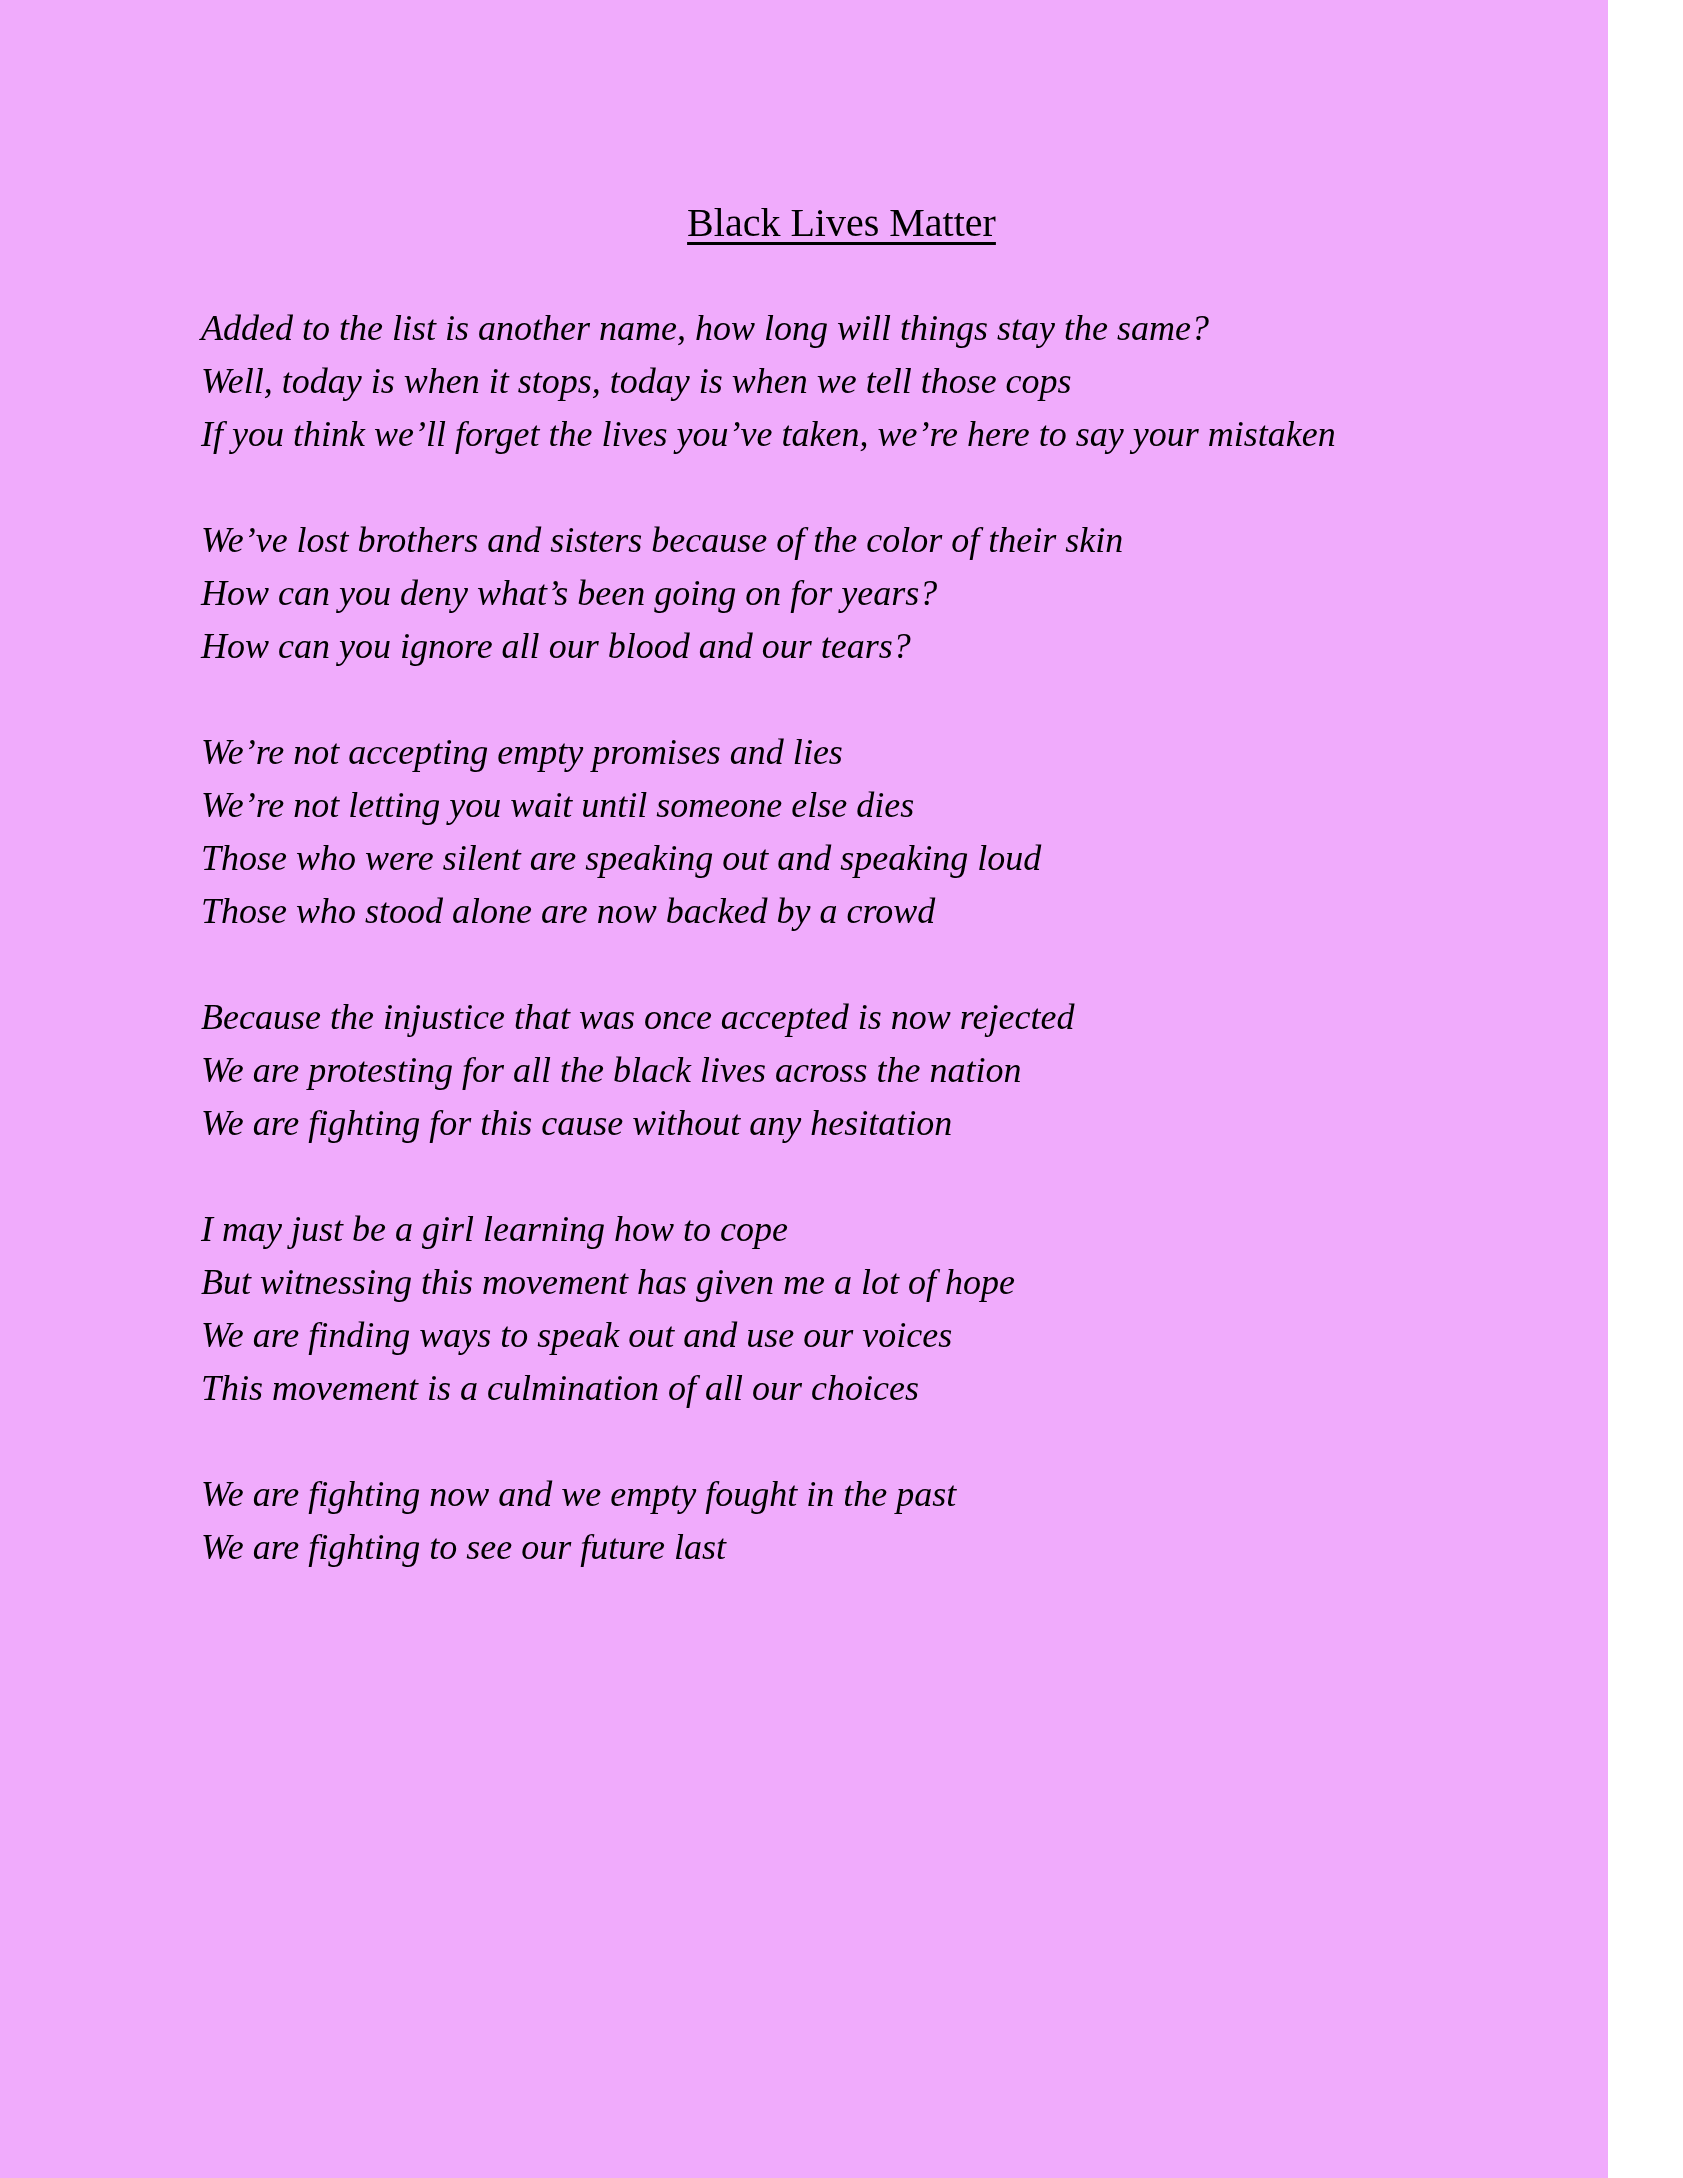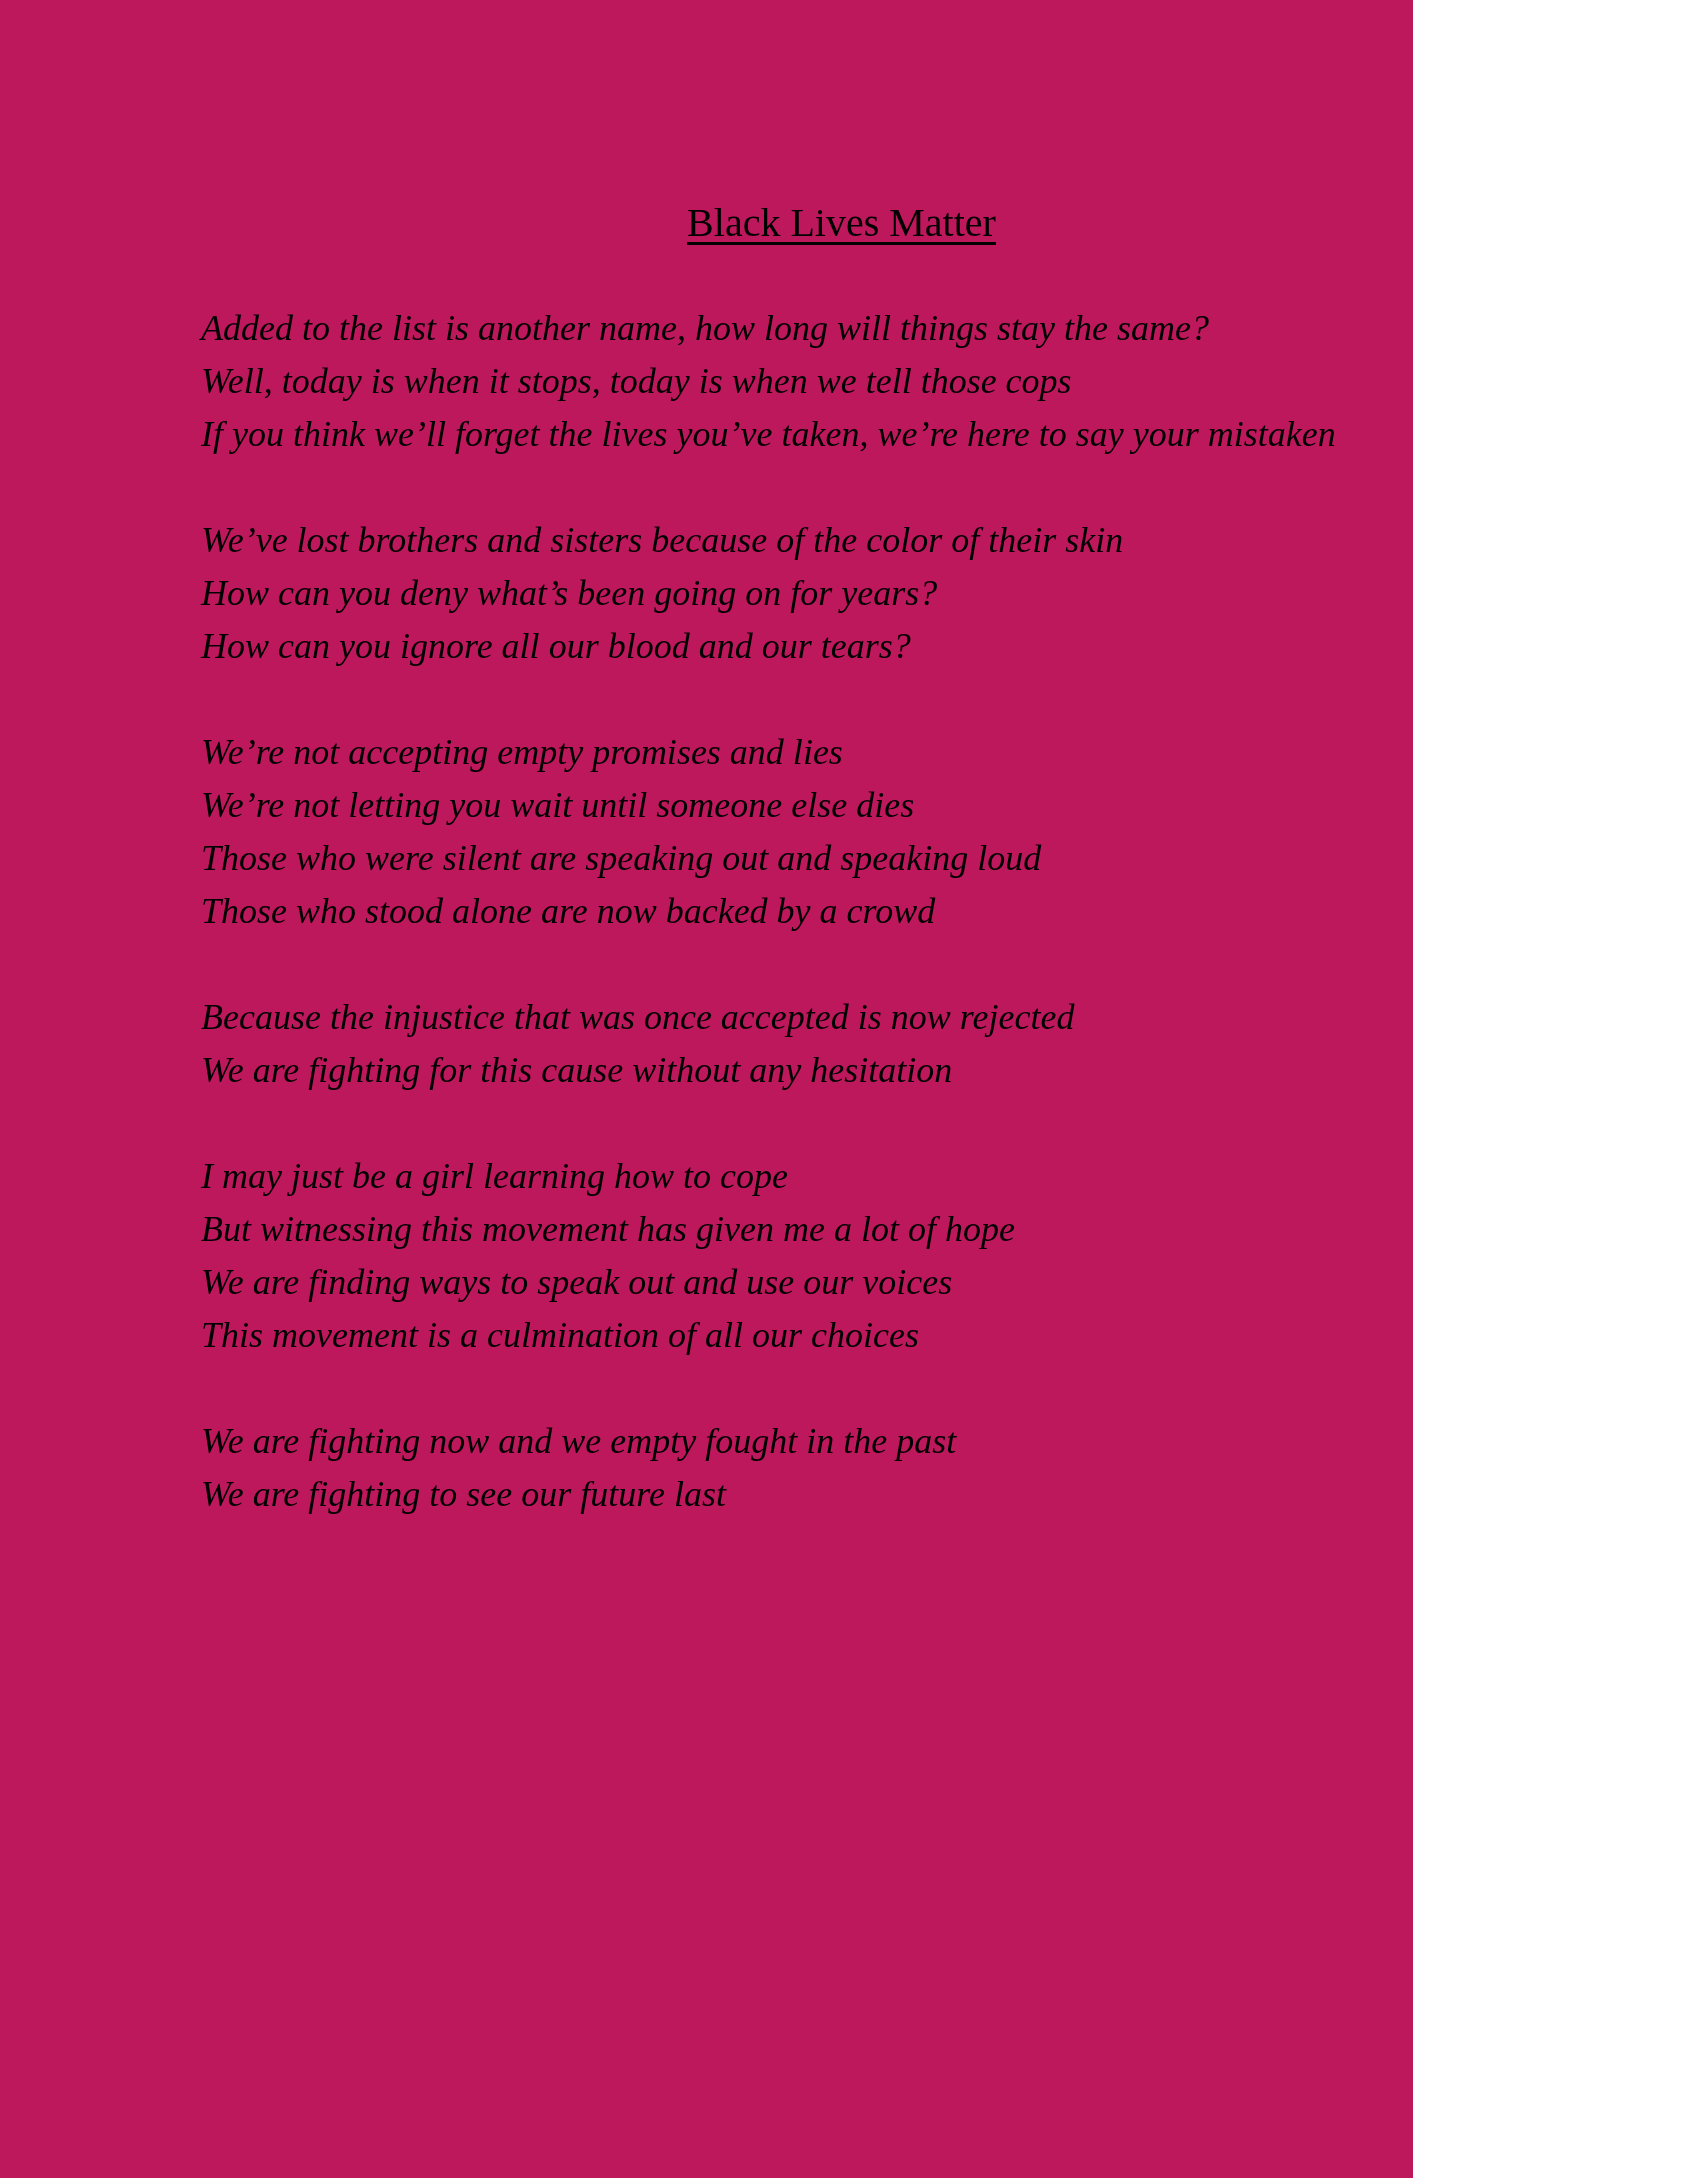--- a/index.html
+++ b/index.html
@@ -2,23 +2,23 @@
 <html><head>
 <meta charset="utf-8">
 <style>
   html, body {
     margin: 0;
     padding: 0;
     background: #ffffff;
   }
   .page {
     position: relative;
-    width: 1413px;
+    width: 1608px;
     height: 2178px;
-    background: #be185d;
+    background: #f0abfc;
     box-sizing: border-box;
     padding: 196px 0 0 201px;
     font-family: "Liberation Serif", "DejaVu Serif", serif;
     color: #000000;
     overflow: hidden;
   }
   .doc-title {
     width: 1281px;
     margin: 0 0 53px 0;
     font-size: 40px;
@@ -60,20 +60,21 @@
 
   <div class="stanza">
     <div class="poem-line">We’re not accepting empty promises and lies</div>
     <div class="poem-line">We’re not letting you wait until someone else dies</div>
     <div class="poem-line">Those who were silent are speaking out and speaking loud</div>
     <div class="poem-line">Those who stood alone are now backed by a crowd</div>
   </div>
 
   <div class="stanza">
     <div class="poem-line">Because the injustice that was once accepted is now rejected</div>
+    <div class="poem-line">We are protesting for all the black lives across the nation</div>
     <div class="poem-line">We are fighting for this cause without any hesitation</div>
   </div>
 
   <div class="stanza">
     <div class="poem-line">I may just be a girl learning how to cope</div>
     <div class="poem-line">But witnessing this movement has given me a lot of hope</div>
     <div class="poem-line">We are finding ways to speak out and use our voices</div>
     <div class="poem-line">This movement is a culmination of all our choices</div>
   </div>
 

